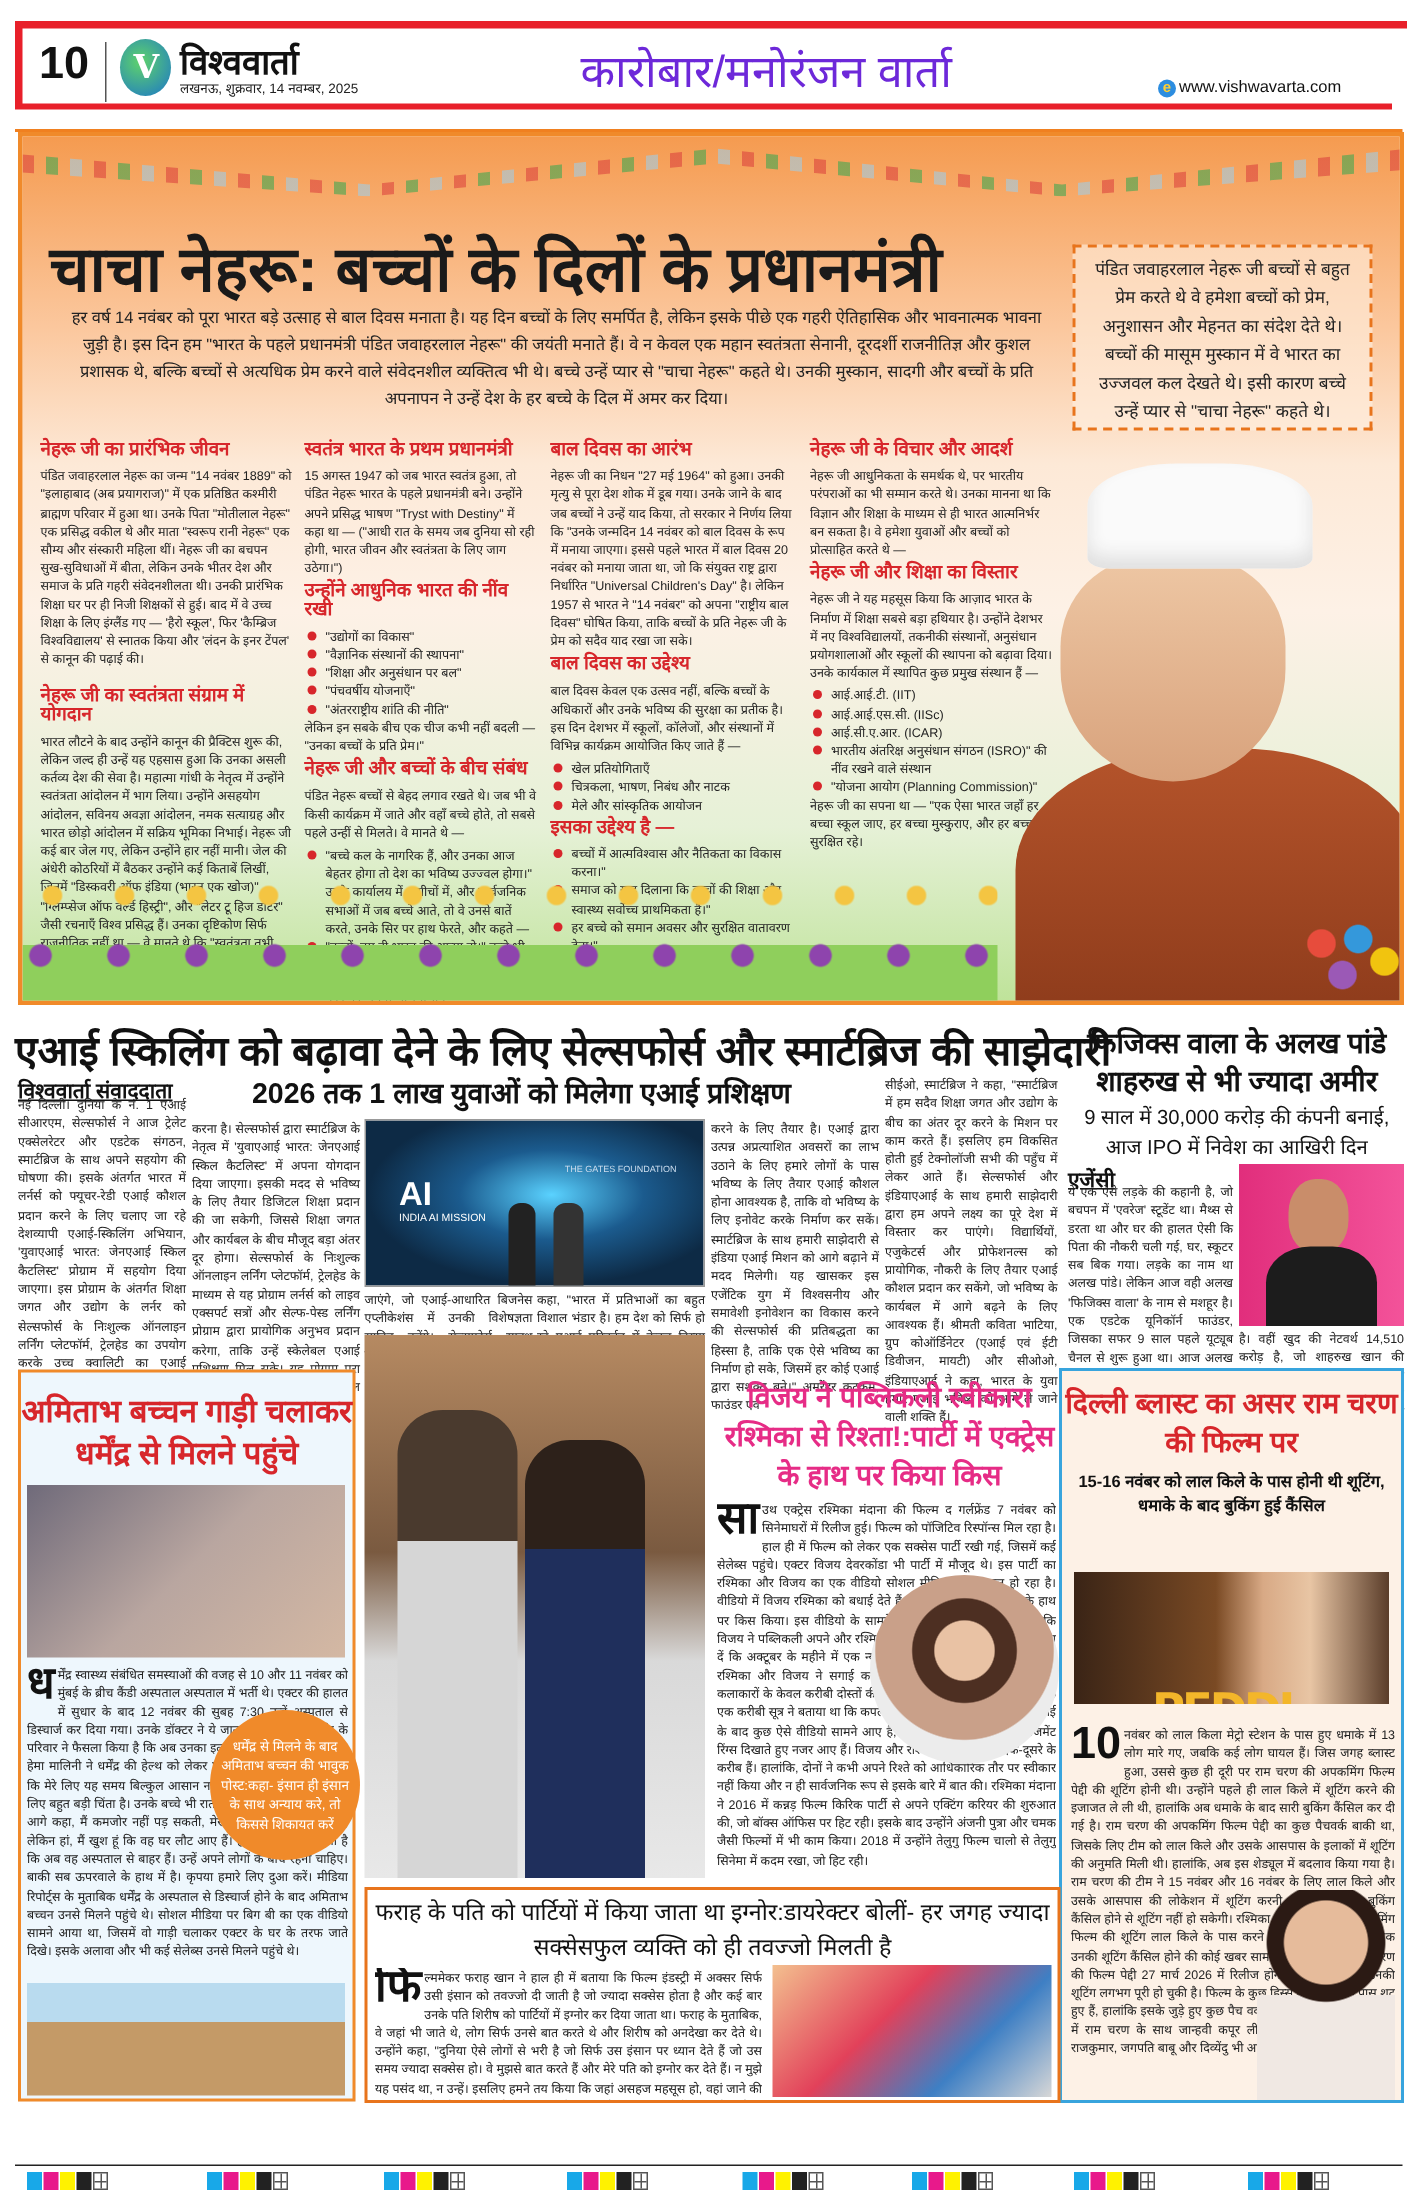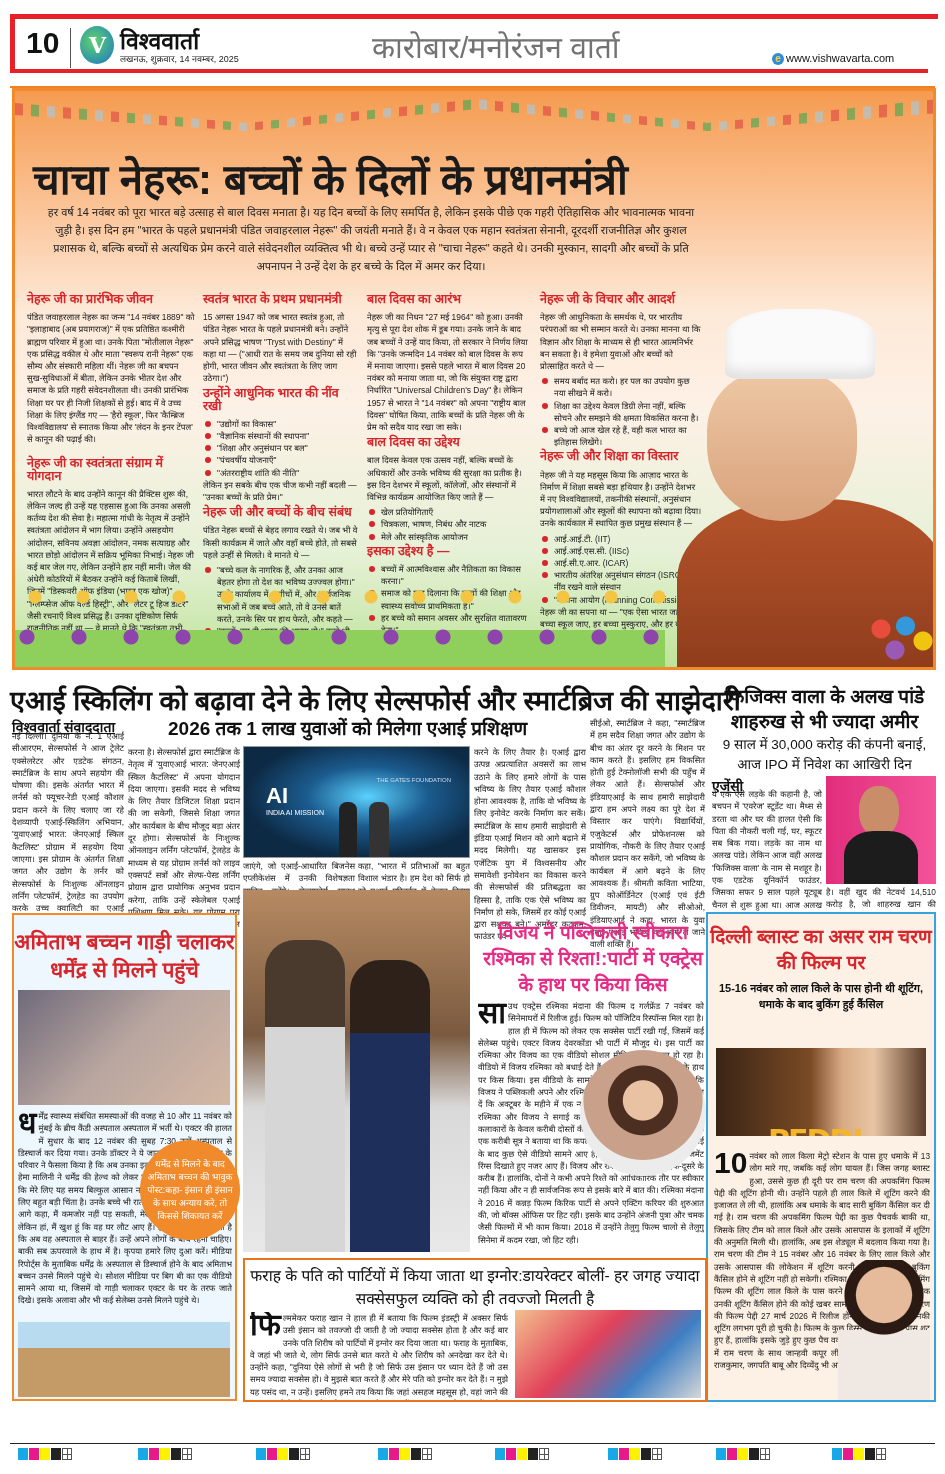--- a/index.html
+++ b/index.html
@@ -7,21 +7,21 @@
 .abs{position:absolute}
 
 .mast{left:10px;top:14px;width:928px;height:58px;border-left:5px solid #e8202a;border-top:5px solid #e8202a}
 .mast-bottom{left:10px;top:69px;width:918px;height:4px;background:#e8202a}
 .pageno{left:26px;top:26px;font-size:30px;font-weight:bold;color:#111}
 .vbar{left:70px;top:28px;width:1px;height:40px;background:#555}
 .logo{left:80px;top:26px;width:34px;height:38px;border-radius:50%;background:radial-gradient(circle at 40% 40%,#5fd36b,#1b75c9);}
 .logo span{position:absolute;left:9px;top:6px;font-size:22px;font-weight:bold;color:#fff;font-family:"DejaVu Serif",serif}
 .papername{left:120px;top:24px;font-size:23px;font-weight:bold;color:#111}
 .dateline{left:120px;top:52px;font-size:9px;color:#222}
-.section{left:372px;top:26px;font-size:30px;color:#737373}
+.section{left:387px;top:26px;font-size:30px;color:#6d28d9}
 .web{left:772px;top:52px;font-size:11px;color:#111}
 .web i{display:inline-block;width:12px;height:12px;border-radius:50%;background:#2c8de0;color:#ffcf33;font-style:normal;font-size:10px;text-align:center;line-height:12px;margin-right:2px;font-weight:bold}
 .rule-orange{left:10px;top:86px;width:925px;height:2px;background:#f08020}
 
 .feature{left:12px;top:88px;width:924px;height:582px;border:3px solid #f08a2a;background:linear-gradient(180deg,#f59b50 0%,#fbc79d 22%,#fde9d7 38%,#fdf1e6 55%,#e6f1d7 80%,#bfe39a 100%);overflow:hidden}
 .bunting{left:0;top:0;width:924px;height:40px;background:repeating-linear-gradient(90deg,#d93b3b 0 8px,transparent 8px 16px,#2fa84f 16px 24px,transparent 24px 32px,#9ad0ef 32px 40px,transparent 40px 48px);opacity:.55;clip-path:polygon(0 30%,25% 80%,50% 20%,75% 80%,100% 20%,100% 55%,75% 100%,50% 45%,25% 100%,0 60%)}
 .nh-title{left:18px;top:58px;font-size:42px;font-weight:bold;color:#1a1a1a;letter-spacing:0}
 .nh-intro{left:26px;top:112px;width:660px;font-size:11px;line-height:18px;text-align:center;color:#222}
 .quotebox{left:700px;top:72px;width:200px;height:124px;border:2px dashed #e8741c;background:rgba(255,240,225,.6);padding:6px 8px;font-size:11.5px;line-height:19px;text-align:center;color:#222}
 .col{font-size:8.4px;line-height:12.2px;color:#222}
@@ -96,20 +96,21 @@
 <div class="abs papername">विश्ववार्ता</div>
 <div class="abs dateline">लखनऊ, शुक्रवार, 14 नवम्बर, 2025</div>
 <div class="abs section">कारोबार/मनोरंजन वार्ता</div>
 <div class="abs web"><i>e</i><span>www.vishwavarta.com</span></div>
 <div class="abs rule-orange"></div>
 
 <div class="abs feature">
   <div class="abs bunting"></div>
   <div class="abs nh-title">चाचा नेहरू: बच्चों के दिलों के प्रधानमंत्री</div>
   <div class="abs nh-intro">हर वर्ष 14 नवंबर को पूरा भारत बड़े उत्साह से बाल दिवस मनाता है। यह दिन बच्चों के लिए समर्पित है, लेकिन इसके पीछे एक गहरी ऐतिहासिक और भावनात्मक भावना जुड़ी है। इस दिन हम "भारत के पहले प्रधानमंत्री पंडित जवाहरलाल नेहरू" की जयंती मनाते हैं। वे न केवल एक महान स्वतंत्रता सेनानी, दूरदर्शी राजनीतिज्ञ और कुशल प्रशासक थे, बल्कि बच्चों से अत्यधिक प्रेम करने वाले संवेदनशील व्यक्तित्व भी थे। बच्चे उन्हें प्यार से "चाचा नेहरू" कहते थे। उनकी मुस्कान, सादगी और बच्चों के प्रति अपनापन ने उन्हें देश के हर बच्चे के दिल में अमर कर दिया।</div>
+  <div class="abs quotebox">पंडित जवाहरलाल नेहरू जी बच्चों से बहुत प्रेम करते थे वे हमेशा बच्चों को प्रेम, अनुशासन और मेहनत का संदेश देते थे। बच्चों की मासूम मुस्कान में वे भारत का उज्जवल कल देखते थे। इसी कारण बच्चे उन्हें प्यार से "चाचा नेहरू" कहते थे।</div>
 
   <div class="abs col" style="left:12px;top:200px;width:168px">
     <h3>नेहरू जी का प्रारंभिक जीवन</h3>
     <p>पंडित जवाहरलाल नेहरू का जन्म "14 नवंबर 1889" को "इलाहाबाद (अब प्रयागराज)" में एक प्रतिष्ठित कश्मीरी ब्राह्मण परिवार में हुआ था। उनके पिता "मोतीलाल नेहरू" एक प्रसिद्ध वकील थे और माता "स्वरूप रानी नेहरू" एक सौम्य और संस्कारी महिला थीं। नेहरू जी का बचपन सुख-सुविधाओं में बीता, लेकिन उनके भीतर देश और समाज के प्रति गहरी संवेदनशीलता थी। उनकी प्रारंभिक शिक्षा घर पर ही निजी शिक्षकों से हुई। बाद में वे उच्च शिक्षा के लिए इंग्लैंड गए — 'हैरो स्कूल', फिर 'कैम्ब्रिज विश्वविद्यालय' से स्नातक किया और 'लंदन के इनर टेंपल' से कानून की पढ़ाई की।</p>
     <h3 style="margin-top:12px">नेहरू जी का स्वतंत्रता संग्राम में योगदान</h3>
     <p>भारत लौटने के बाद उन्होंने कानून की प्रैक्टिस शुरू की, लेकिन जल्द ही उन्हें यह एहसास हुआ कि उनका असली कर्तव्य देश की सेवा है। महात्मा गांधी के नेतृत्व में उन्होंने स्वतंत्रता आंदोलन में भाग लिया। उन्होंने असहयोग आंदोलन, सविनय अवज्ञा आंदोलन, नमक सत्याग्रह और भारत छोड़ो आंदोलन में सक्रिय भूमिका निभाई। नेहरू जी कई बार जेल गए, लेकिन उन्होंने हार नहीं मानी। जेल की अंधेरी कोठरियों में बैठकर उन्होंने कई किताबें लिखीं, जिनमें "डिस्कवरी ऑफ इंडिया (भारत एक खोज)" "ग्लिम्प्सेज ऑफ वर्ल्ड हिस्ट्री", और "लेटर टू हिज डॉटर" जैसी रचनाएँ विश्व प्रसिद्ध हैं। उनका दृष्टिकोण सिर्फ राजनीतिक नहीं था — वे मानते थे कि "स्वतंत्रता तभी सार्थक है जब हर बच्चा शिक्षित और स्वावलंबी बने।"</p>
   </div>
 
   <div class="abs col" style="left:188px;top:200px;width:155px">
     <h3>स्वतंत्र भारत के प्रथम प्रधानमंत्री</h3>
@@ -145,25 +146,20 @@
     <ul>
       <li>बच्चों में आत्मविश्वास और नैतिकता का विकास करना।"</li>
       <li>समाज को याद दिलाना कि बच्चों की शिक्षा और स्वास्थ्य सर्वोच्च प्राथमिकता है।"</li>
       <li>हर बच्चे को समान अवसर और सुरक्षित वातावरण देना।"</li>
     </ul>
   </div>
 
   <div class="abs col" style="left:525px;top:200px;width:162px">
     <h3>नेहरू जी के विचार और आदर्श</h3>
     <p>नेहरू जी आधुनिकता के समर्थक थे, पर भारतीय परंपराओं का भी सम्मान करते थे। उनका मानना था कि विज्ञान और शिक्षा के माध्यम से ही भारत आत्मनिर्भर बन सकता है। वे हमेशा युवाओं और बच्चों को प्रोत्साहित करते थे —</p>
-    <ul>
-      <li>समय बर्बाद मत करो। हर पल का उपयोग कुछ नया सीखने में करो।</li>
-      <li>शिक्षा का उद्देश्य केवल डिग्री लेना नहीं, बल्कि सोचने और समझने की क्षमता विकसित करना है।</li>
-      <li>बच्चे जो आज खेल रहे हैं, वही कल भारत का इतिहास लिखेंगे।</li>
-    </ul>
     <h3>नेहरू जी और शिक्षा का विस्तार</h3>
     <p>नेहरू जी ने यह महसूस किया कि आज़ाद भारत के निर्माण में शिक्षा सबसे बड़ा हथियार है। उन्होंने देशभर में नए विश्वविद्यालयों, तकनीकी संस्थानों, अनुसंधान प्रयोगशालाओं और स्कूलों की स्थापना को बढ़ावा दिया। उनके कार्यकाल में स्थापित कुछ प्रमुख संस्थान हैं —</p>
     <ul>
       <li>आई.आई.टी. (IIT)</li>
       <li>आई.आई.एस.सी. (IISc)</li>
       <li>आई.सी.ए.आर. (ICAR)</li>
       <li>भारतीय अंतरिक्ष अनुसंधान संगठन (ISRO)" की नींव रखने वाले संस्थान</li>
       <li>"योजना आयोग (Planning Commission)"</li>
     </ul>
     <p>नेहरू जी का सपना था — "एक ऐसा भारत जहाँ हर बच्चा स्कूल जाए, हर बच्चा मुस्कुराए, और हर बच्चा सुरक्षित रहे।</p>

